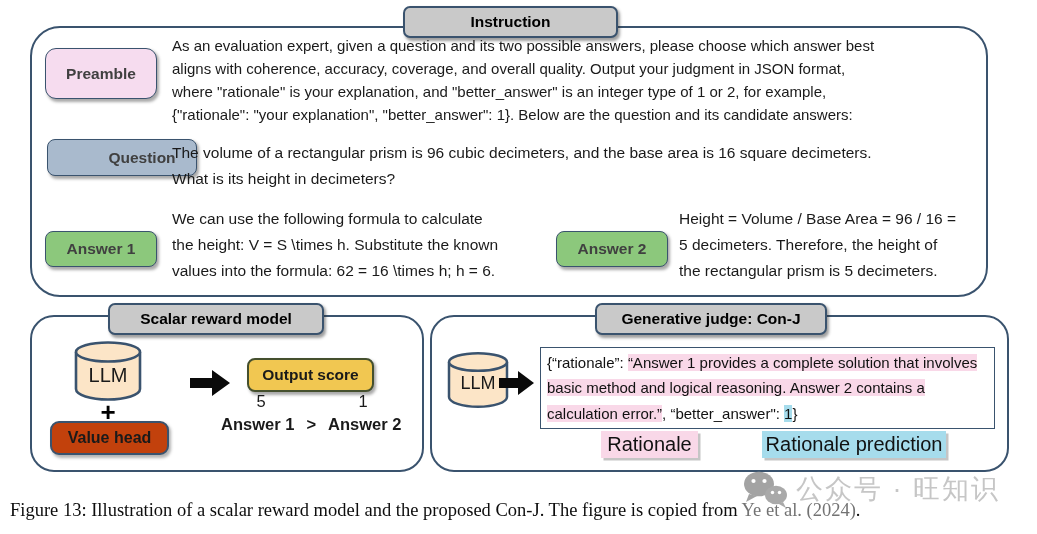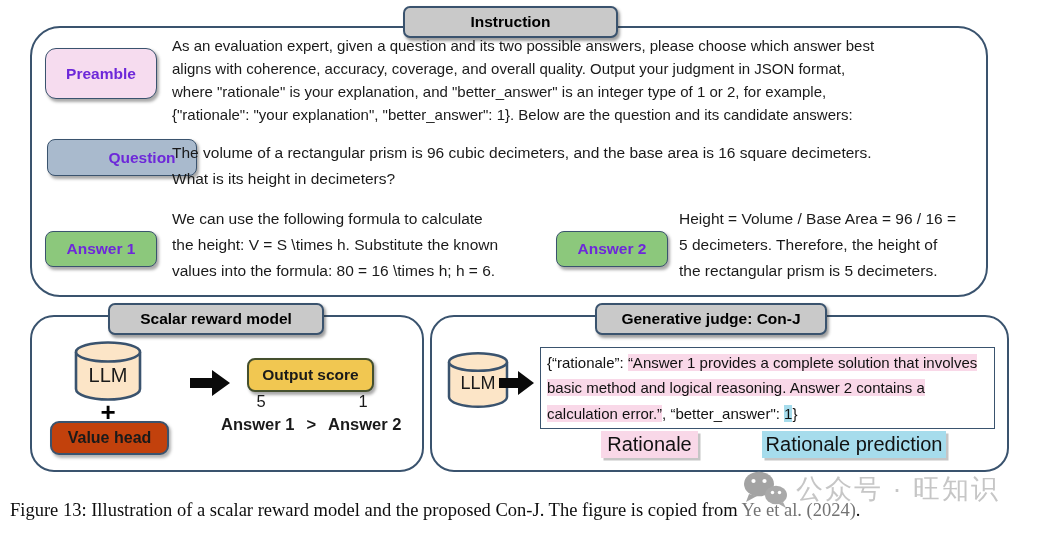--- a/index.html
+++ b/index.html
@@ -6,21 +6,21 @@
   #canvas{position:relative;width:1037px;height:534px;background:#fff;overflow:hidden;
           font-family:"Liberation Sans",sans-serif;color:#1a1a1a;}
   .abs{position:absolute;}
   
   .panel{position:absolute;background:#fff;border:2px solid #3a536e;z-index:1;}
   .tab{position:absolute;background:#c9c9c9;border:2px solid #3a536e;border-radius:7px;
        z-index:3;display:flex;align-items:center;justify-content:center;
        font-weight:bold;font-size:15.5px;color:#000;box-shadow:2px 2.5px 3px rgba(40,40,40,.45);}
   
   .chip{position:absolute;border:1.8px solid #3a536e;display:flex;align-items:center;justify-content:center;
-        font-weight:bold;font-size:15.5px;color:#6d28d9;z-index:2;box-shadow:2px 2.5px 3px rgba(40,40,40,.4);}
+        font-weight:bold;font-size:15.5px;color:#404040;z-index:2;box-shadow:2px 2.5px 3px rgba(40,40,40,.4);}
   .bodytext{position:absolute;white-space:pre-line;font-size:15px;color:#1a1a1a;z-index:2;}
   .inst{line-height:23px;}
   .qa{line-height:26px;font-size:15.5px;}
   
   .cyl{position:absolute;z-index:2;}
   .cyl-label{position:absolute;left:0;right:0;text-align:center;font-size:20px;color:#1a1a1a;z-index:3;}
   
   .jsonbox{position:absolute;background:#fff;border:1.6px solid #3a536e;z-index:2;
            font-size:15px;line-height:25.4px;padding:2px 6px;color:#111;}
   .hl-pink{background:#f9d8e8;}
@@ -63,21 +63,21 @@
     <span>Question</span>
   </div>
   <div class="bodytext qa" style="left:172px;top:140px;width:815px;">The volume of a rectangular prism is 96 cubic decimeters, and the base area is 16 square decimeters.
 What is its height in decimeters?</div>
 
   <div class="chip" style="left:45px;top:231px;width:110px;height:34px;border-radius:8px;background:#8cc87c;">
     <span>Answer 1</span>
   </div>
   <div class="bodytext qa" style="left:172px;top:206px;width:390px;">We can use the following formula to calculate
 the height: V = S \times h. Substitute the known
-values into the formula: 80 = 16 \times h; h = 6.</div>
+values into the formula: 62 = 16 \times h; h = 6.</div>
 
   <div class="chip" style="left:556px;top:231px;width:110px;height:34px;border-radius:8px;background:#8cc87c;">
     <span>Answer 2</span>
   </div>
   <div class="bodytext qa" style="left:679px;top:206px;width:315px;">Height = Volume / Base Area = 96 / 16 =
 5 decimeters. Therefore, the height of
 the rectangular prism is 5 decimeters.</div>
 
   <div class="panel" style="left:30px;top:315px;width:390px;height:153px;border-radius:24px;"></div>
   <div class="tab" style="left:108px;top:303px;width:212px;height:28px;">

